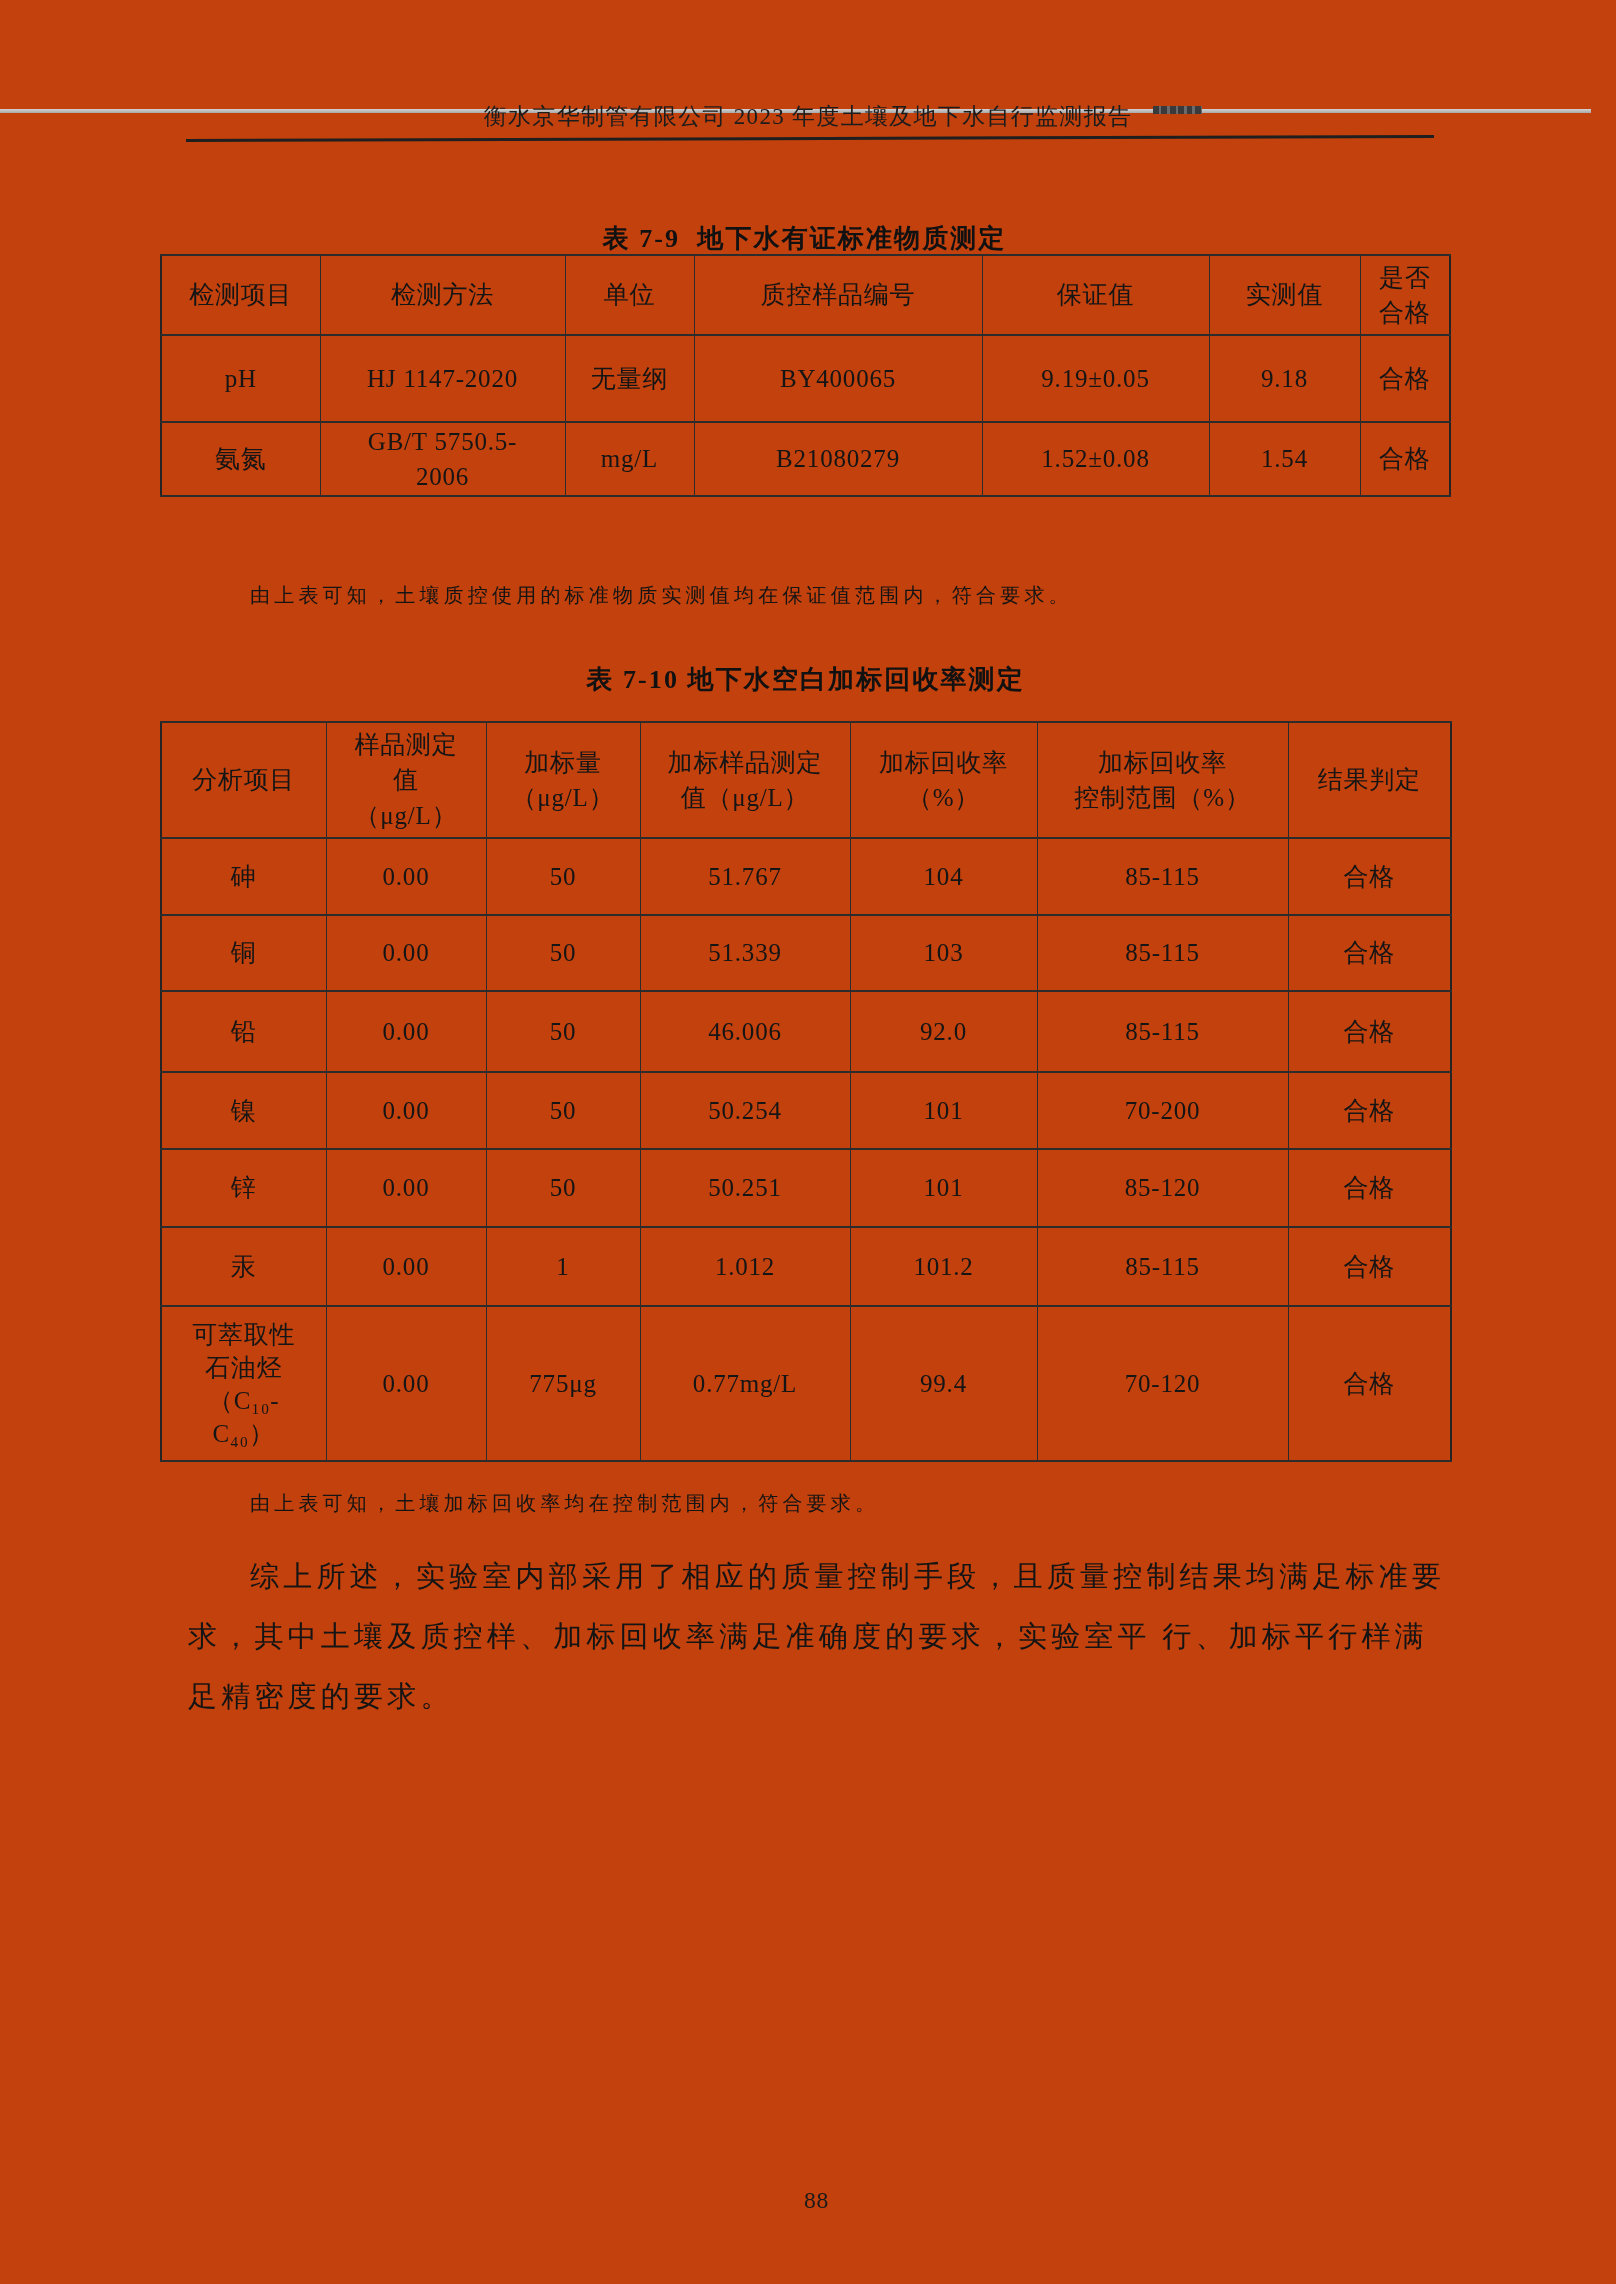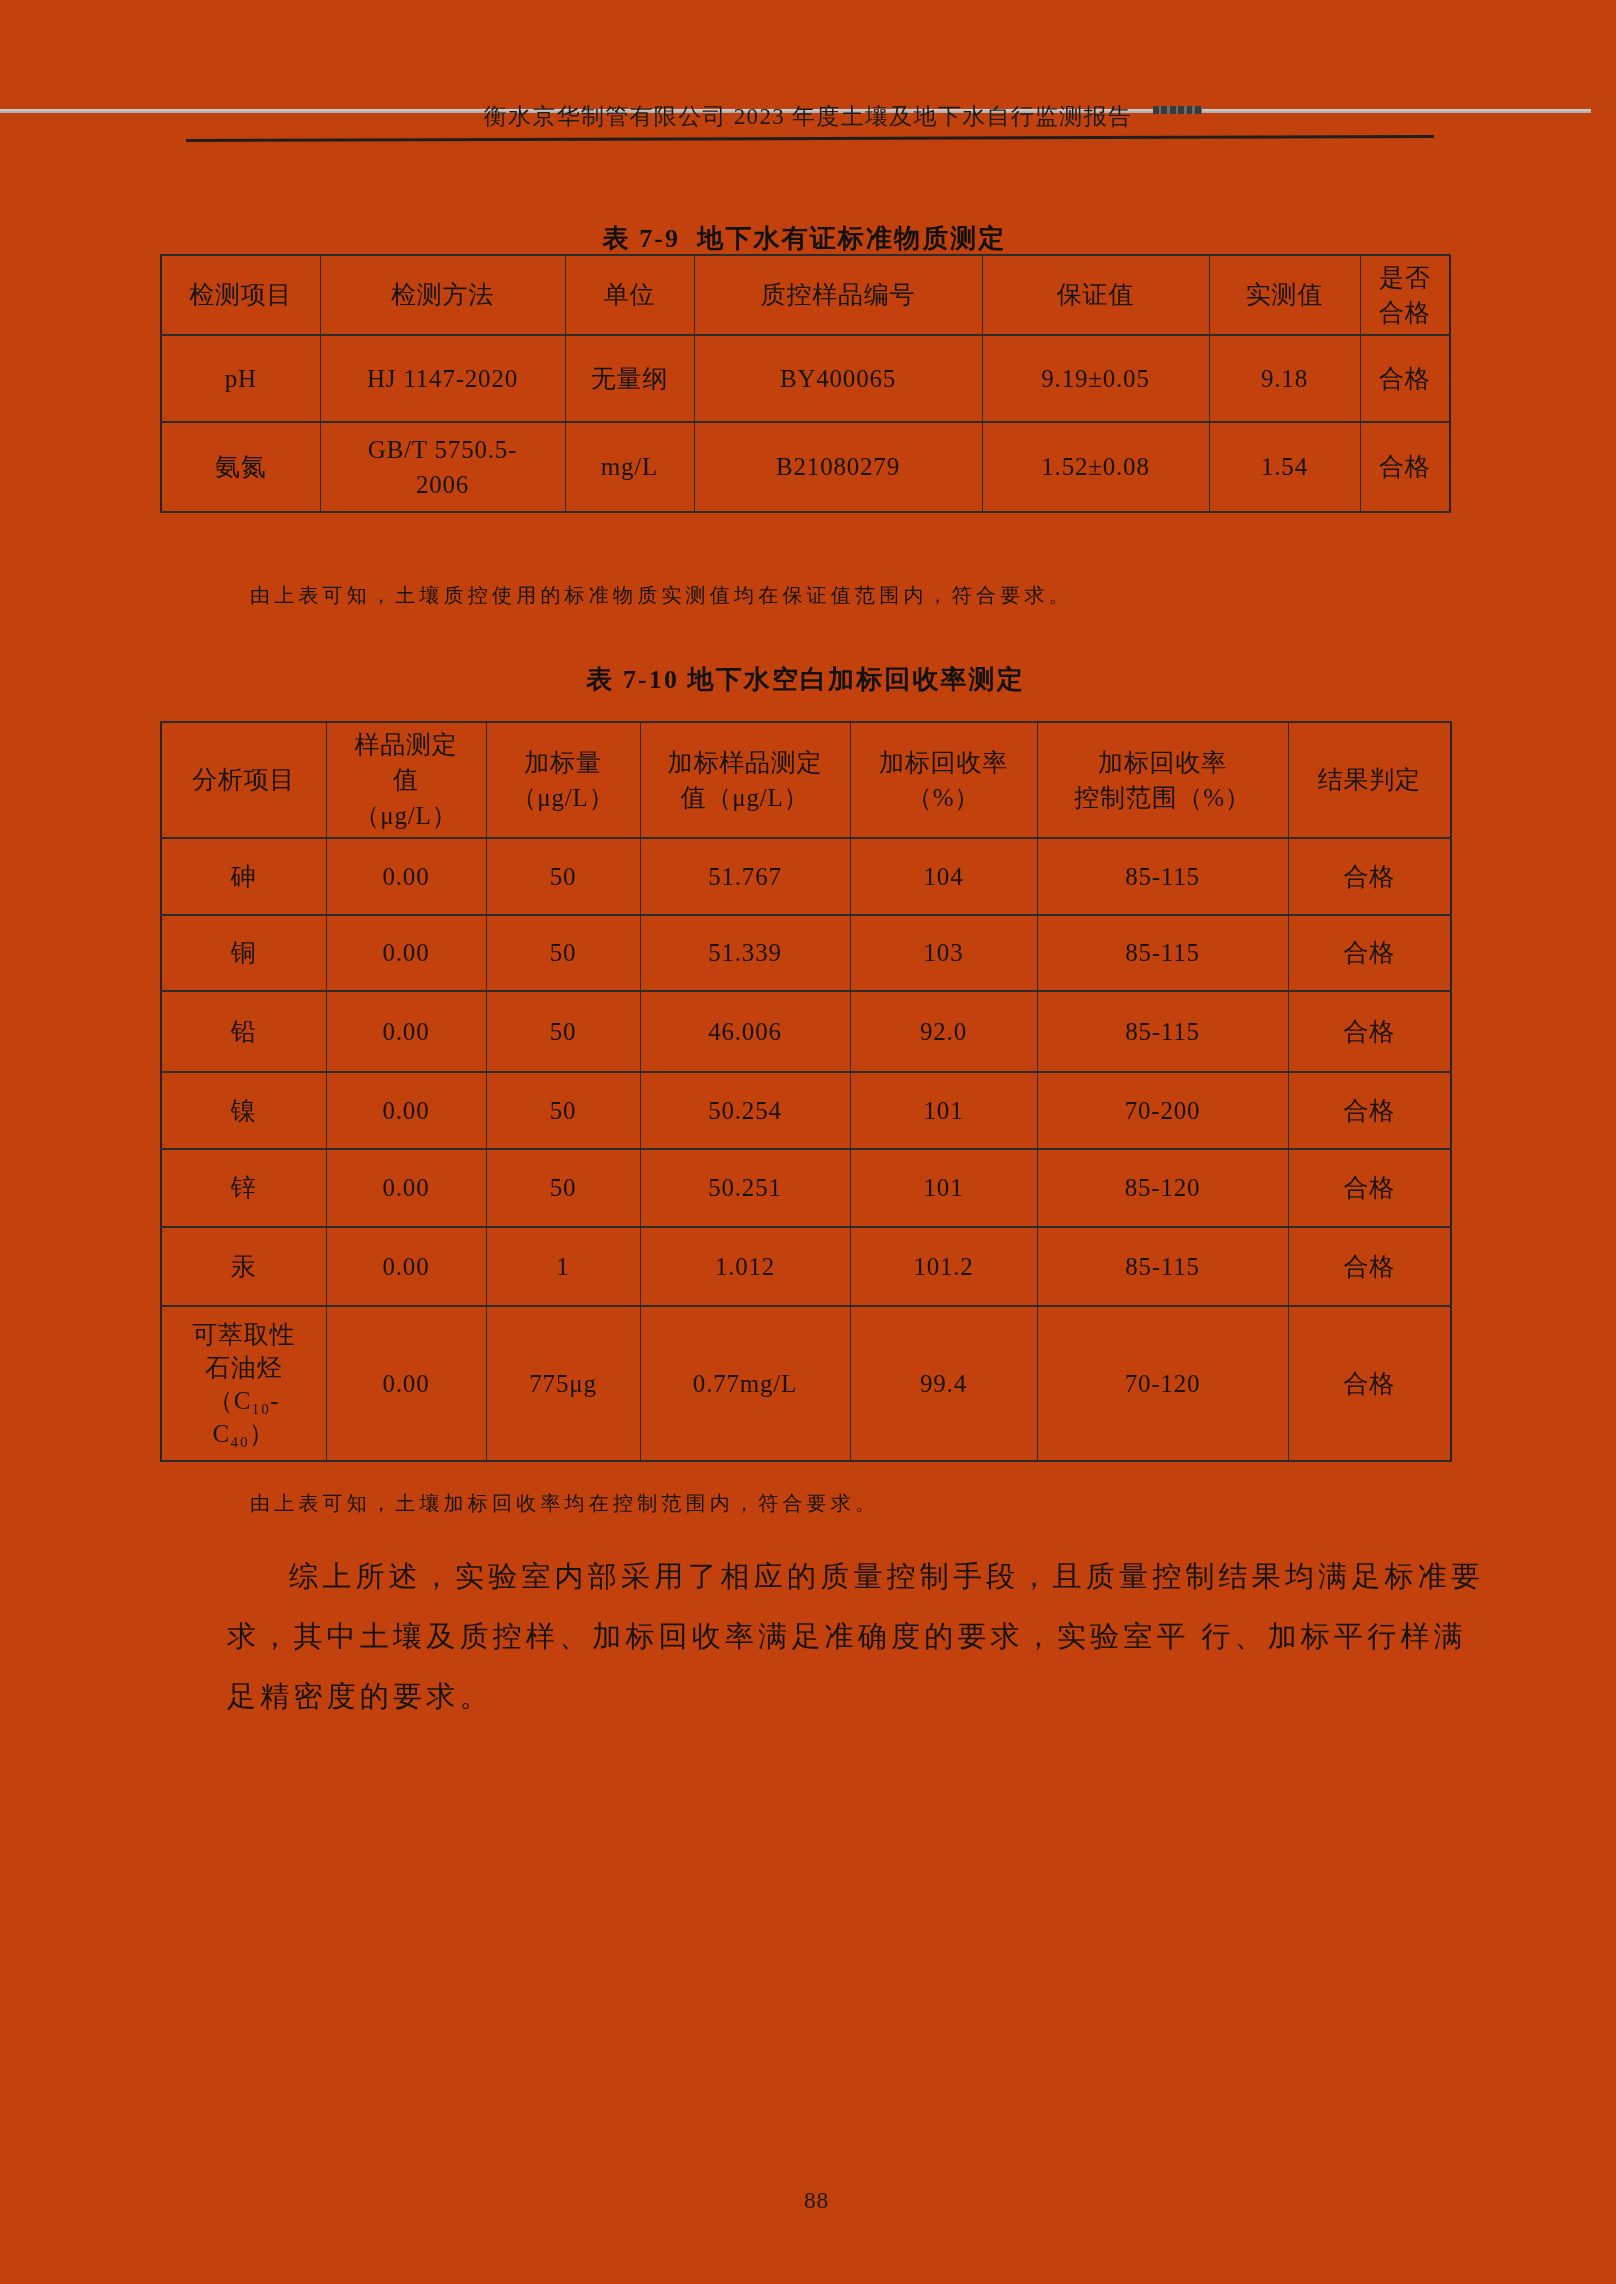--- a/index.html
+++ b/index.html
@@ -34,21 +34,21 @@
   .t9{top:254px;left:160px;width:1289px;}
   .t10{top:721px;left:160px;width:1291px;}
   
   .body-para{position:absolute;left:188px;width:1249px;margin:0;
     font-size:20px;letter-spacing:4.2px;line-height:40px;
     text-indent:62px;color:#141414;white-space:pre-line;}
   .para1{top:575px;}
   .para2{top:1483px;}
   .summary{position:absolute;top:1546px;left:188px;width:1252px;
     font-size:29px;letter-spacing:4.2px;line-height:60px;color:#141414;}
-  .sum-line{white-space:pre;margin-left:39px;}
+  .sum-line{white-space:pre;}
   .sum-line.indent{text-indent:62px;}
   
   .pageno{position:absolute;top:2187px;left:0;right:0;text-align:center;
     font-size:23.6px;letter-spacing:0.8px;color:#1a1a1a;padding-left:17px;}
 </style>
 </head>
 <body>
 
 <div class="page">
 
@@ -81,21 +81,21 @@
     </tr>
     <tr style="height:87px">
       <td>pH</td>
       <td>HJ 1147-2020</td>
       <td>无量纲</td>
       <td>BY400065</td>
       <td>9.19±0.05</td>
       <td>9.18</td>
       <td>合格</td>
     </tr>
-    <tr style="height:90px">
+    <tr style="height:74px">
       <td>氨氮</td>
       <td>GB/T 5750.5-
 2006</td>
       <td>mg/L</td>
       <td>B21080279</td>
       <td>1.52±0.08</td>
       <td>1.54</td>
       <td>合格</td>
     </tr>
   </tbody>

